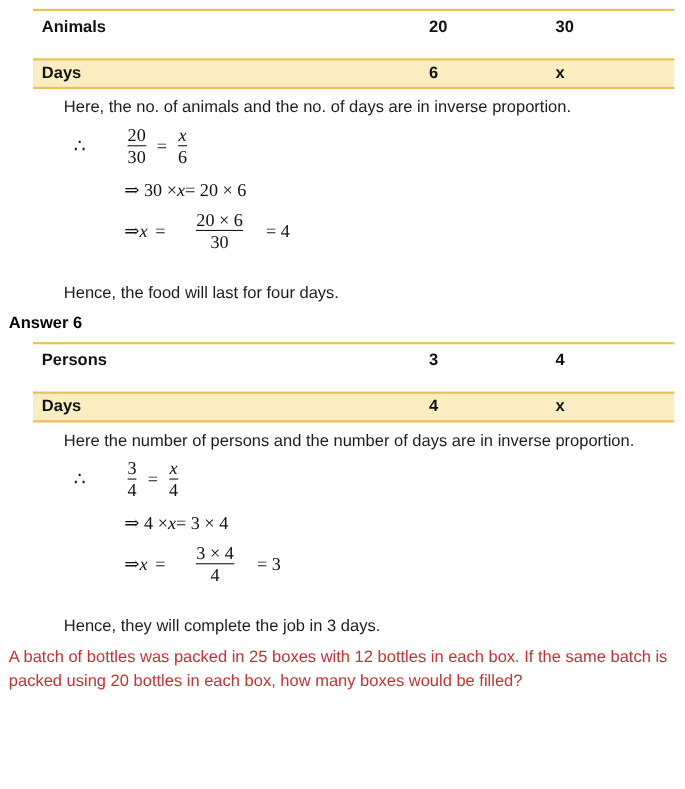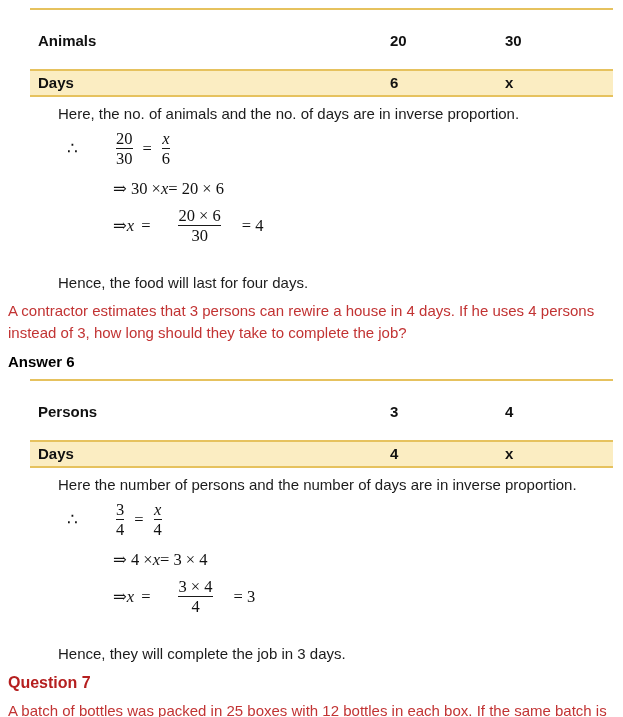--- a/index.html
+++ b/index.html
@@ -19,21 +19,21 @@
   .t-row {
     display: grid;
     grid-template-columns: 360px 115px 1fr;
     align-items: center;
     font-weight: 700;
     font-size: 15px;
     color: #111;
   }
   .t-row.plain {
     border-top: 2px solid var(--table-border, #E6C25E);
-    padding: 22px 0 8px;
+    padding: 6px 0 8px;
     background: #ffffff;
   }
   .t-row.highlight {
     margin-top: 12px;
     border-top: 2px solid var(--table-border, #E6C25E);
     border-bottom: 2px solid var(--table-border, #E6C25E);
     background: var(--table-row-bg, #FBEDC2);
     padding: 3px 0 4px;
   }
   .cell-label { padding-left: 8px; }
@@ -120,21 +120,20 @@
       <span class="frac">
         <span class="num">20 × 6</span>
         <span class="den">30</span>
       </span>
       <span>= 4</span>
     </div>
   </div>
 
   <div class="conclusion">Hence, the food will last for four days.</div>
 
-  <div class="q-text">A contractor estimates that 3 persons can rewire a house in 4 days. If he uses 4 persons instead of 3, how long should they take to complete the job?</div>
 
   <div class="a-heading">Answer 6</div>
 
   <div class="prop-table">
     <div class="t-row plain">
       <div class="cell-label">Persons</div>
       <div class="cell-value">3</div>
       <div class="cell-value">4</div>
     </div>
     <div class="t-row highlight">
@@ -171,16 +170,15 @@
       <span class="frac">
         <span class="num">3 × 4</span>
         <span class="den">4</span>
       </span>
       <span>= 3</span>
     </div>
   </div>
 
   <div class="conclusion">Hence, they will complete the job in 3 days.</div>
 
-  <div class="q-heading">Question 7</div>
   <div class="q-text">A batch of bottles was packed in 25 boxes with 12 bottles in each box. If the same batch is packed using 20 bottles in each box, how many boxes would be filled?</div>
 
 </div>
 
 </body></html>

